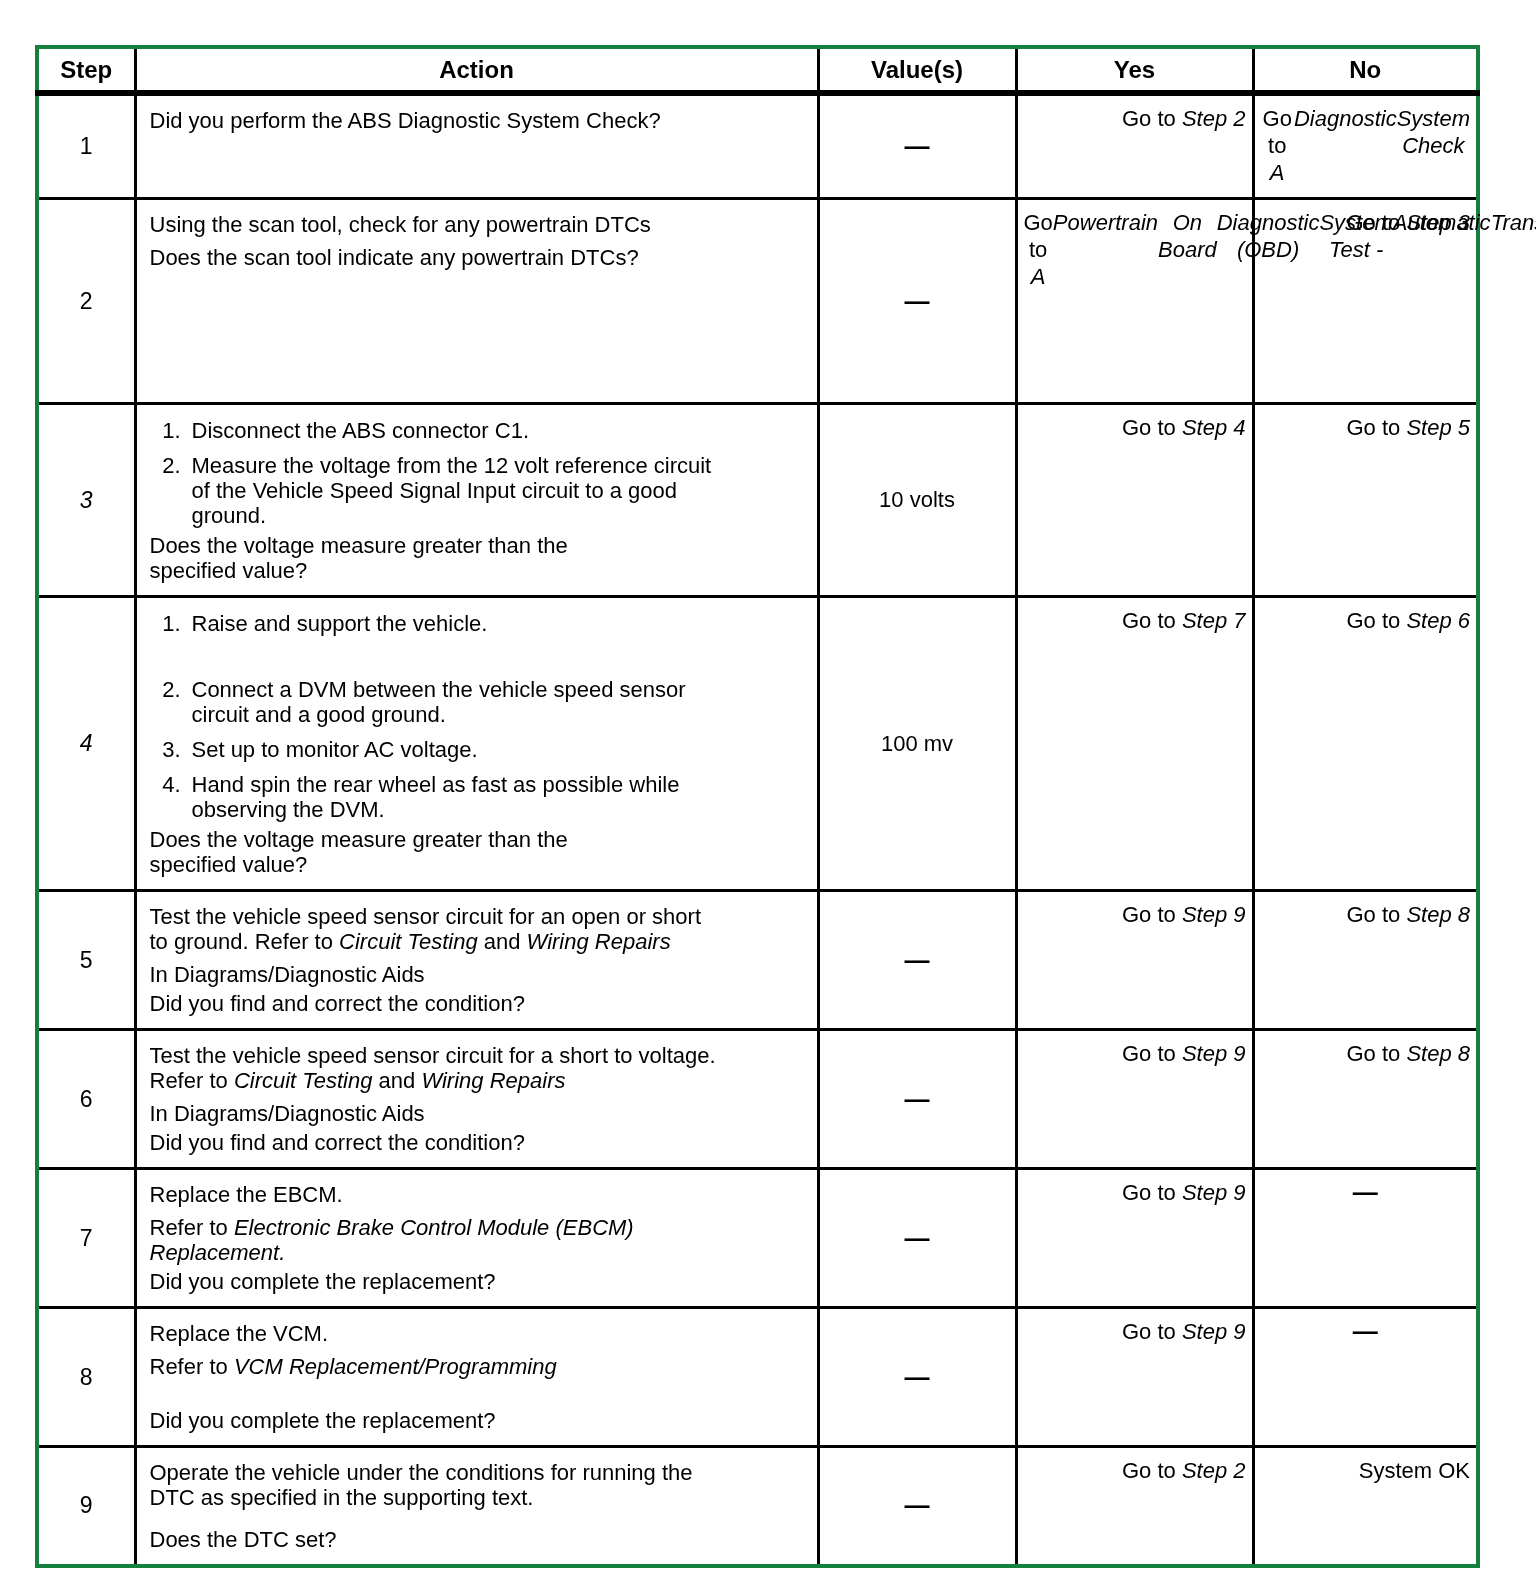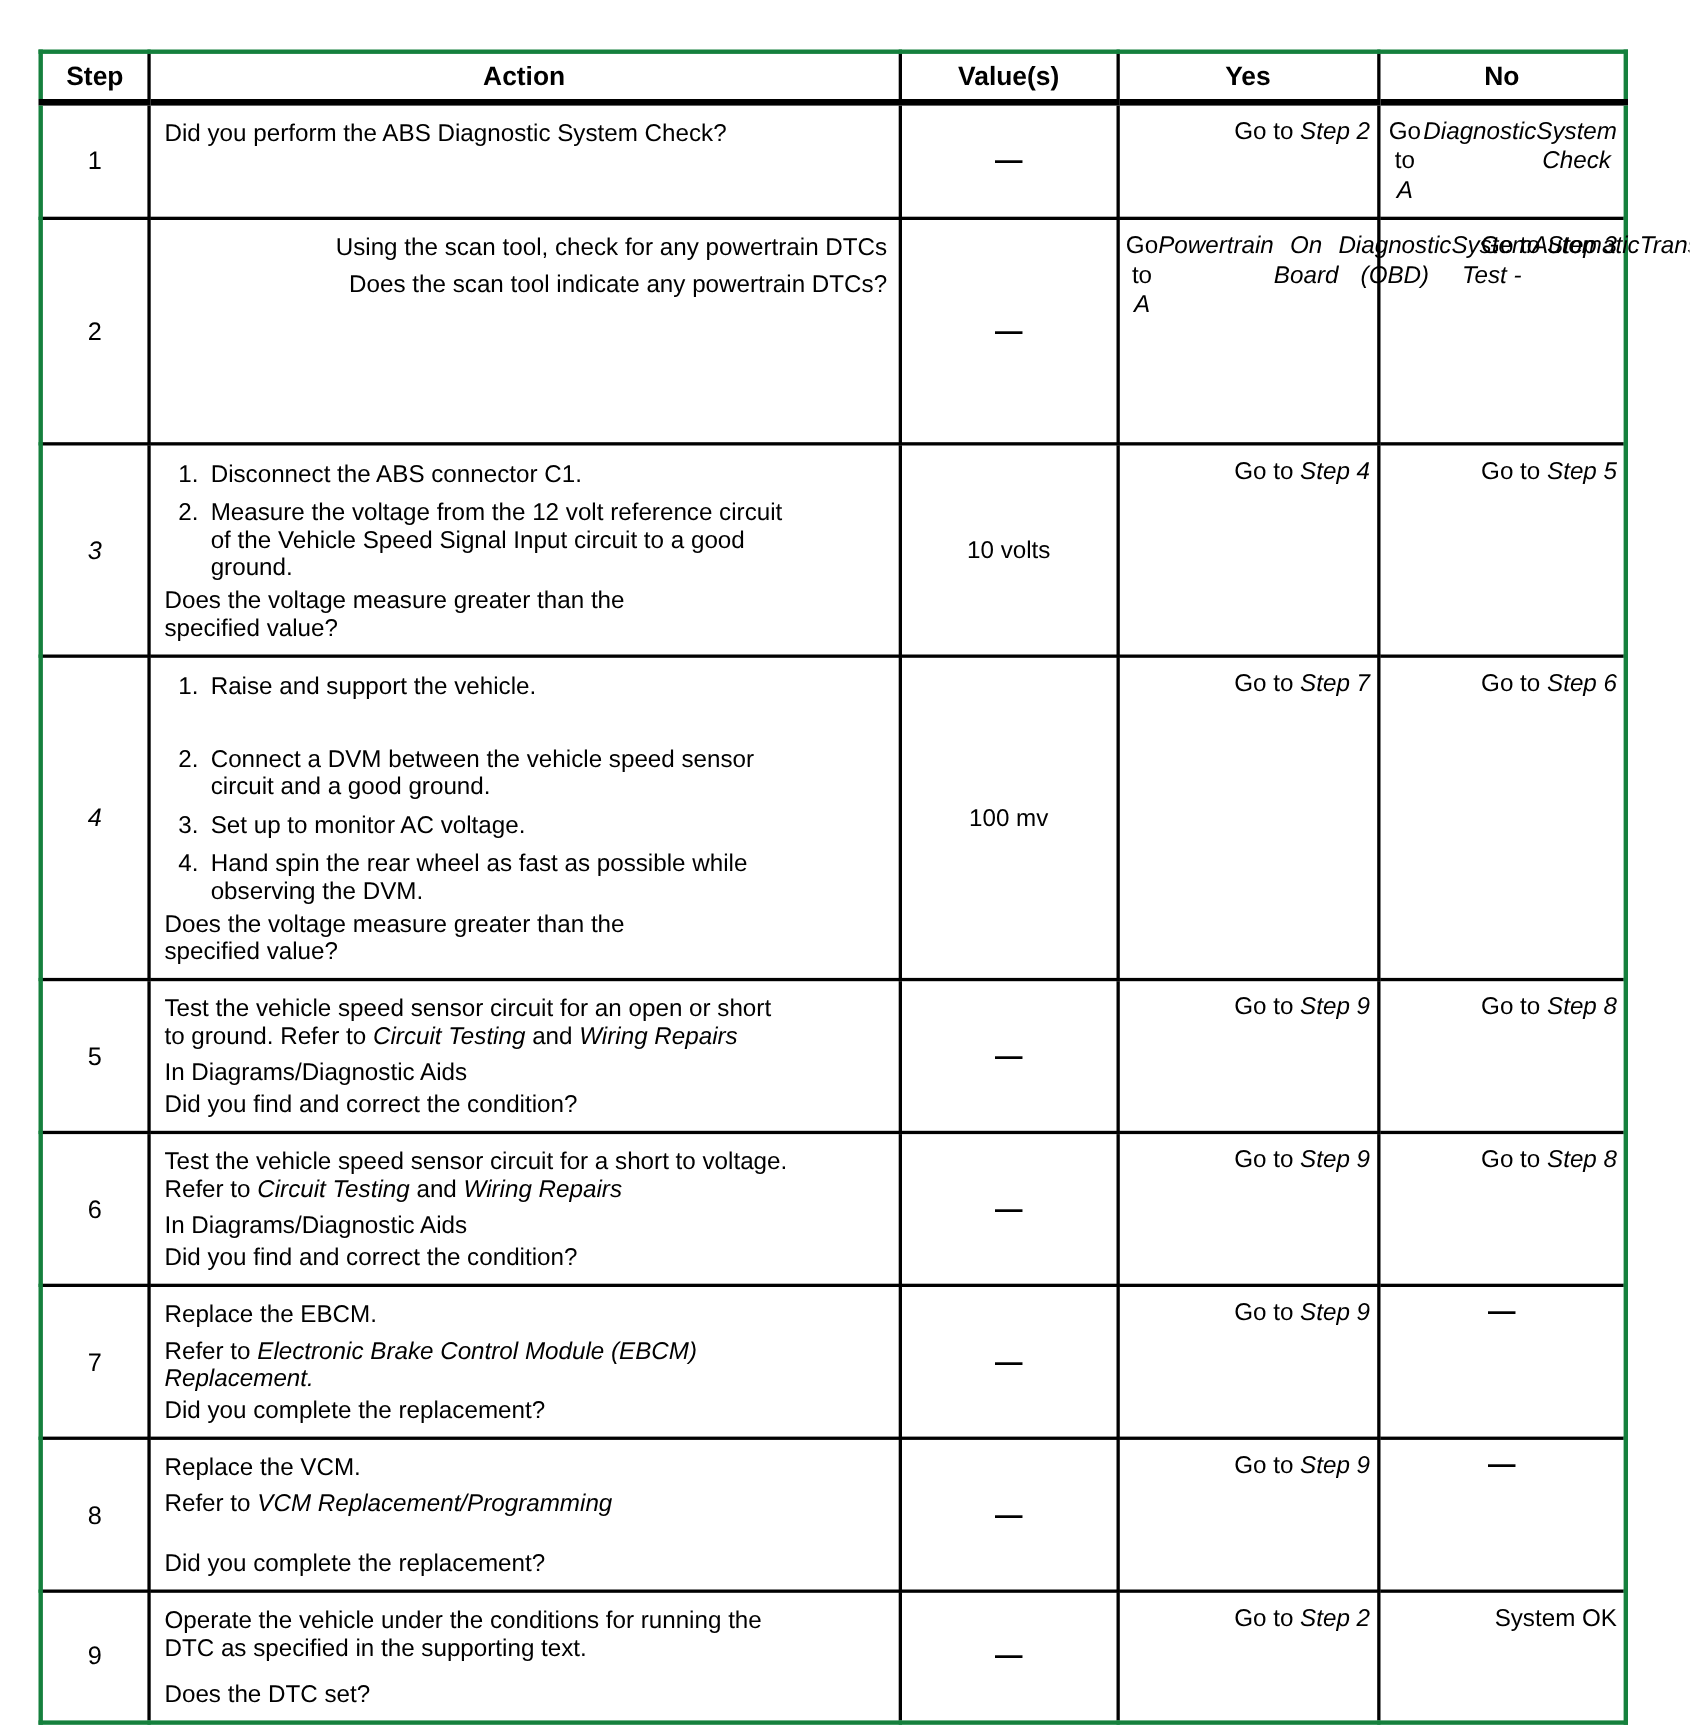--- a/index.html
+++ b/index.html
@@ -91,21 +91,21 @@
           <td class="c-yn" style="height: 102px;">
             <div class="cellv align-top">
               <div class="ln"><span>Go to </span><i>A</i></div>
               <div class="ln"><i>Diagnostic</i></div>
               <div class="ln"><i>System Check</i></div>
             </div>
           </td>
         </tr>
         <tr style="height: 205px;">
           <td class="c-step" style="height: 205px;"><span>2</span></td>
-          <td class="c-action" style="height: 205px; text-align: right;">
+          <td class="c-action" style="height: 205px;">
             <div class="cellv">
               <div class="para"><span>Using the scan tool, check for any powertrain DTCs</span></div>
               <div class="para"><span>Does the scan tool indicate any powertrain DTCs?</span></div>
             </div>
           </td>
           <td class="c-val" style="height: 205px;"><span class="dashv">—</span></td>
           <td class="c-yn" style="height: 205px;">
             <div class="cellv align-top">
               <div class="ln"><span>Go to </span><i>A</i></div>
               <div class="ln"><i>Powertrain</i></div>

